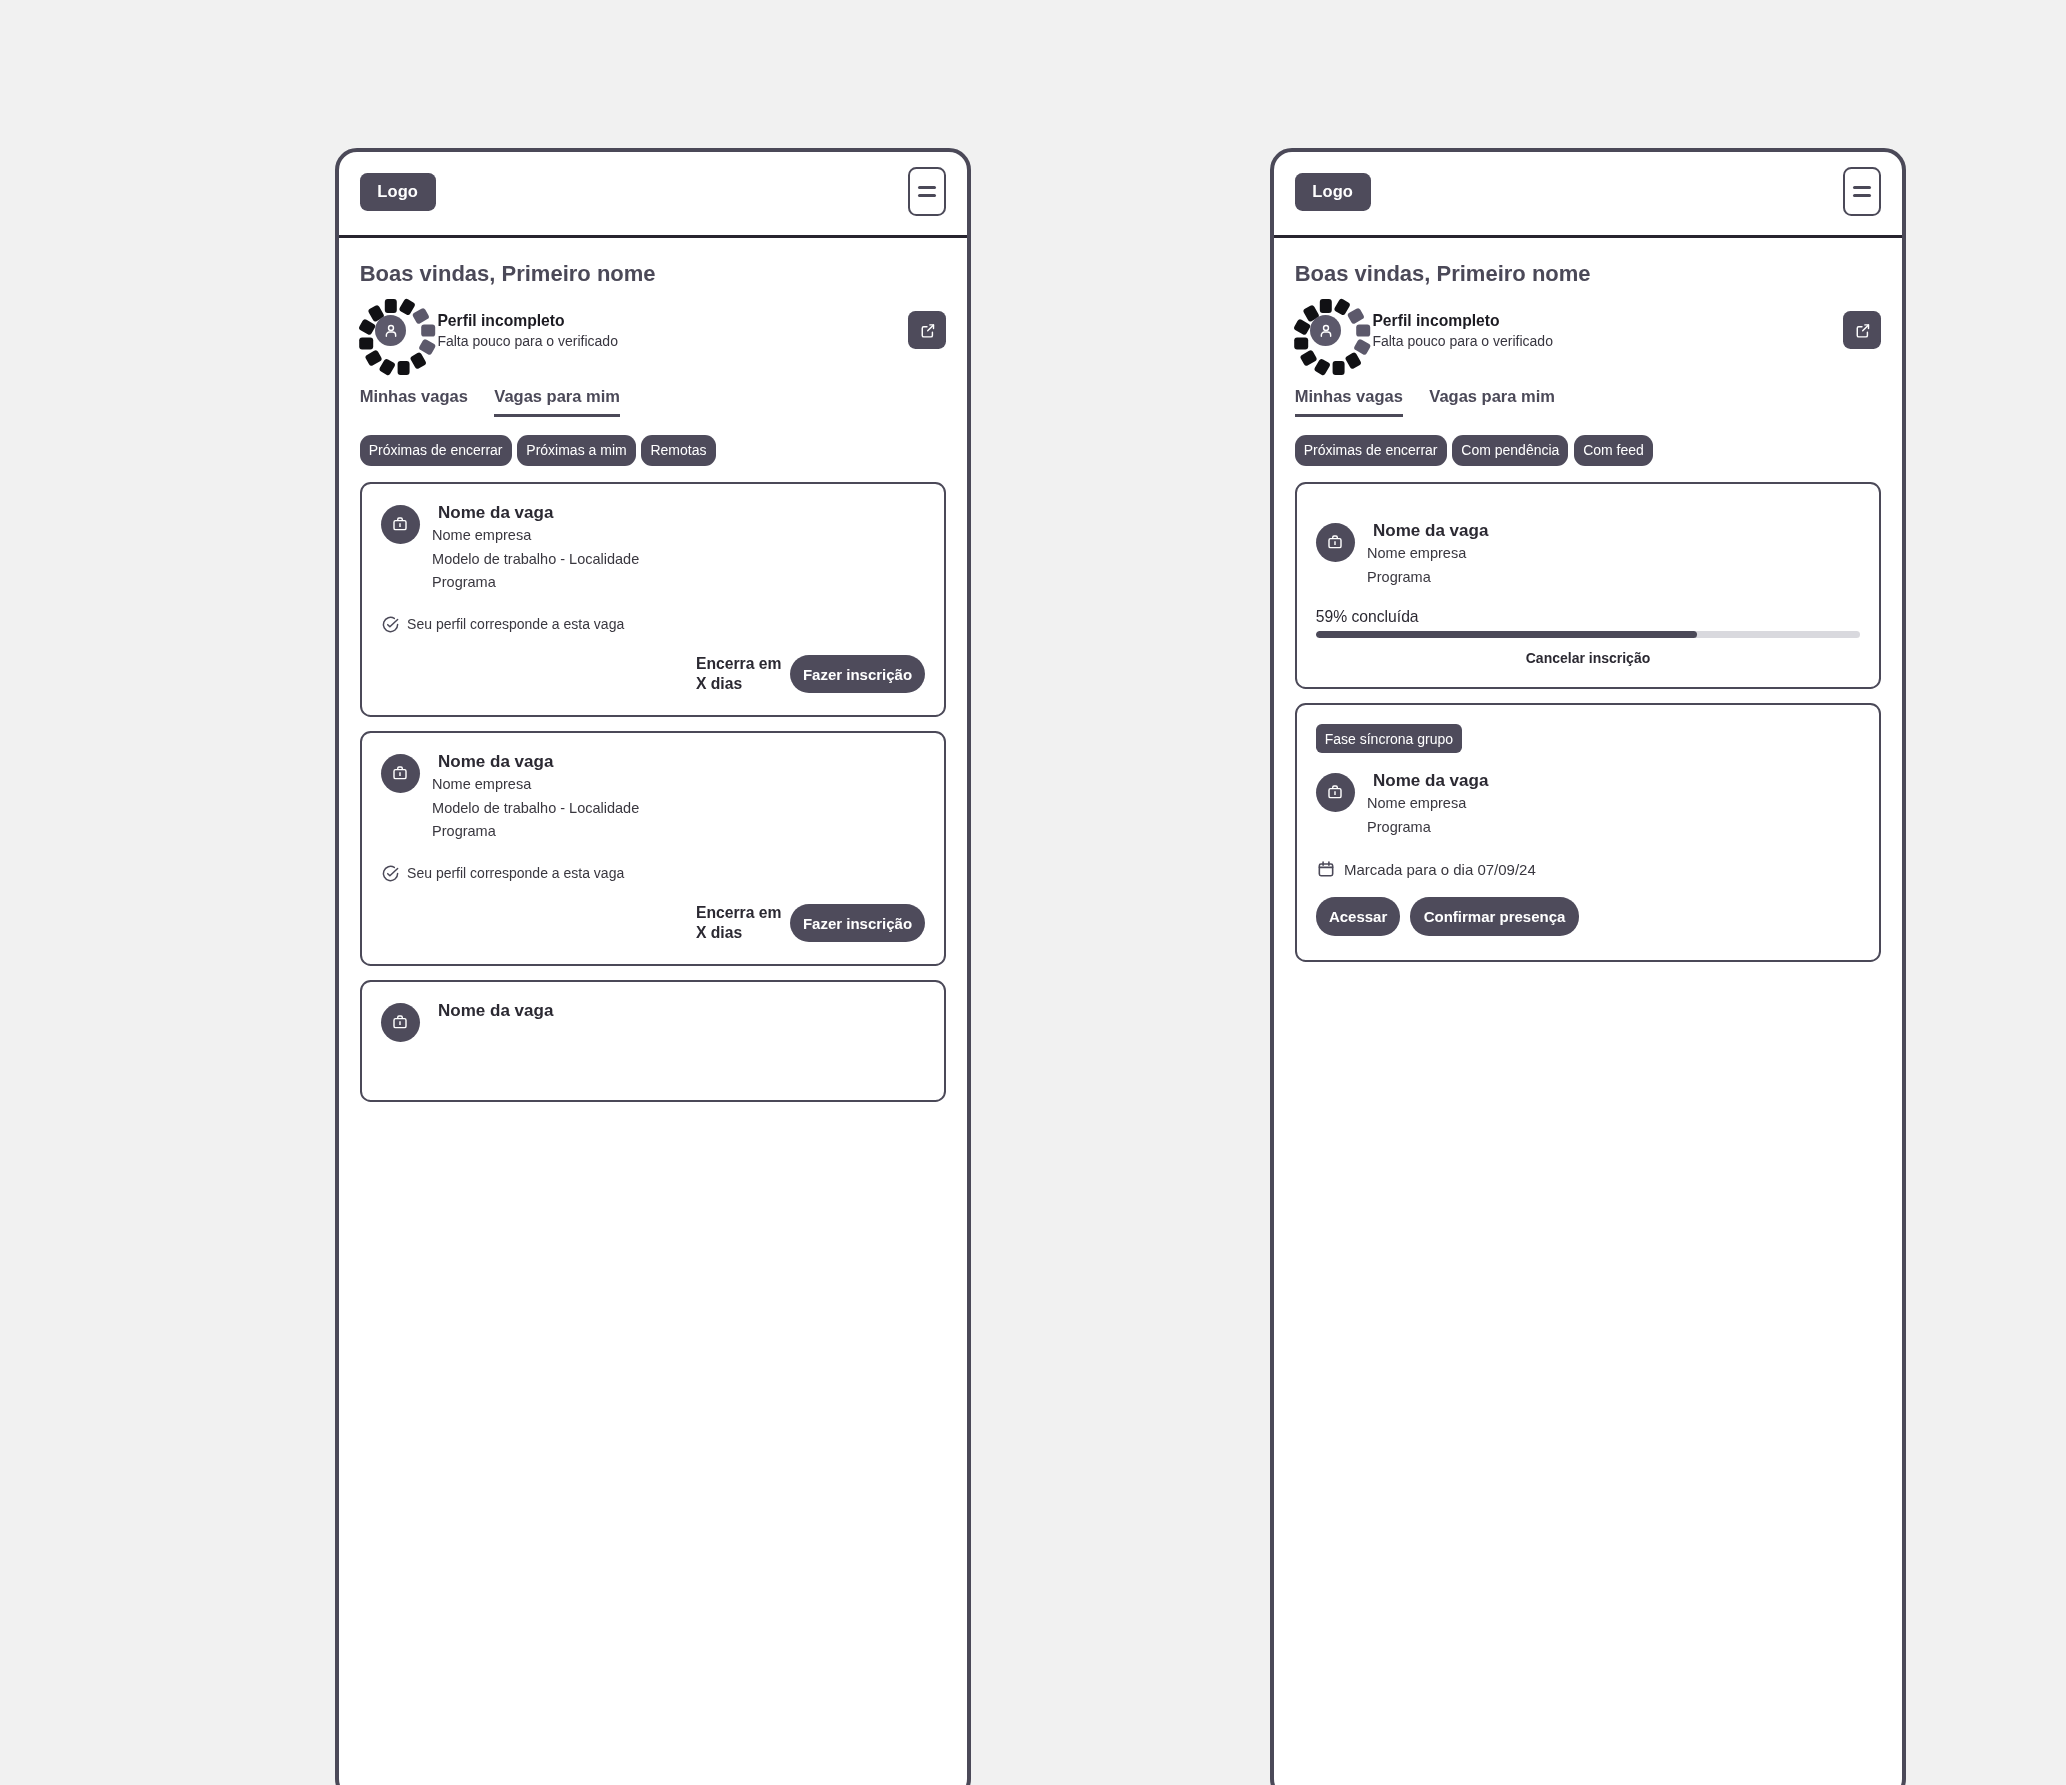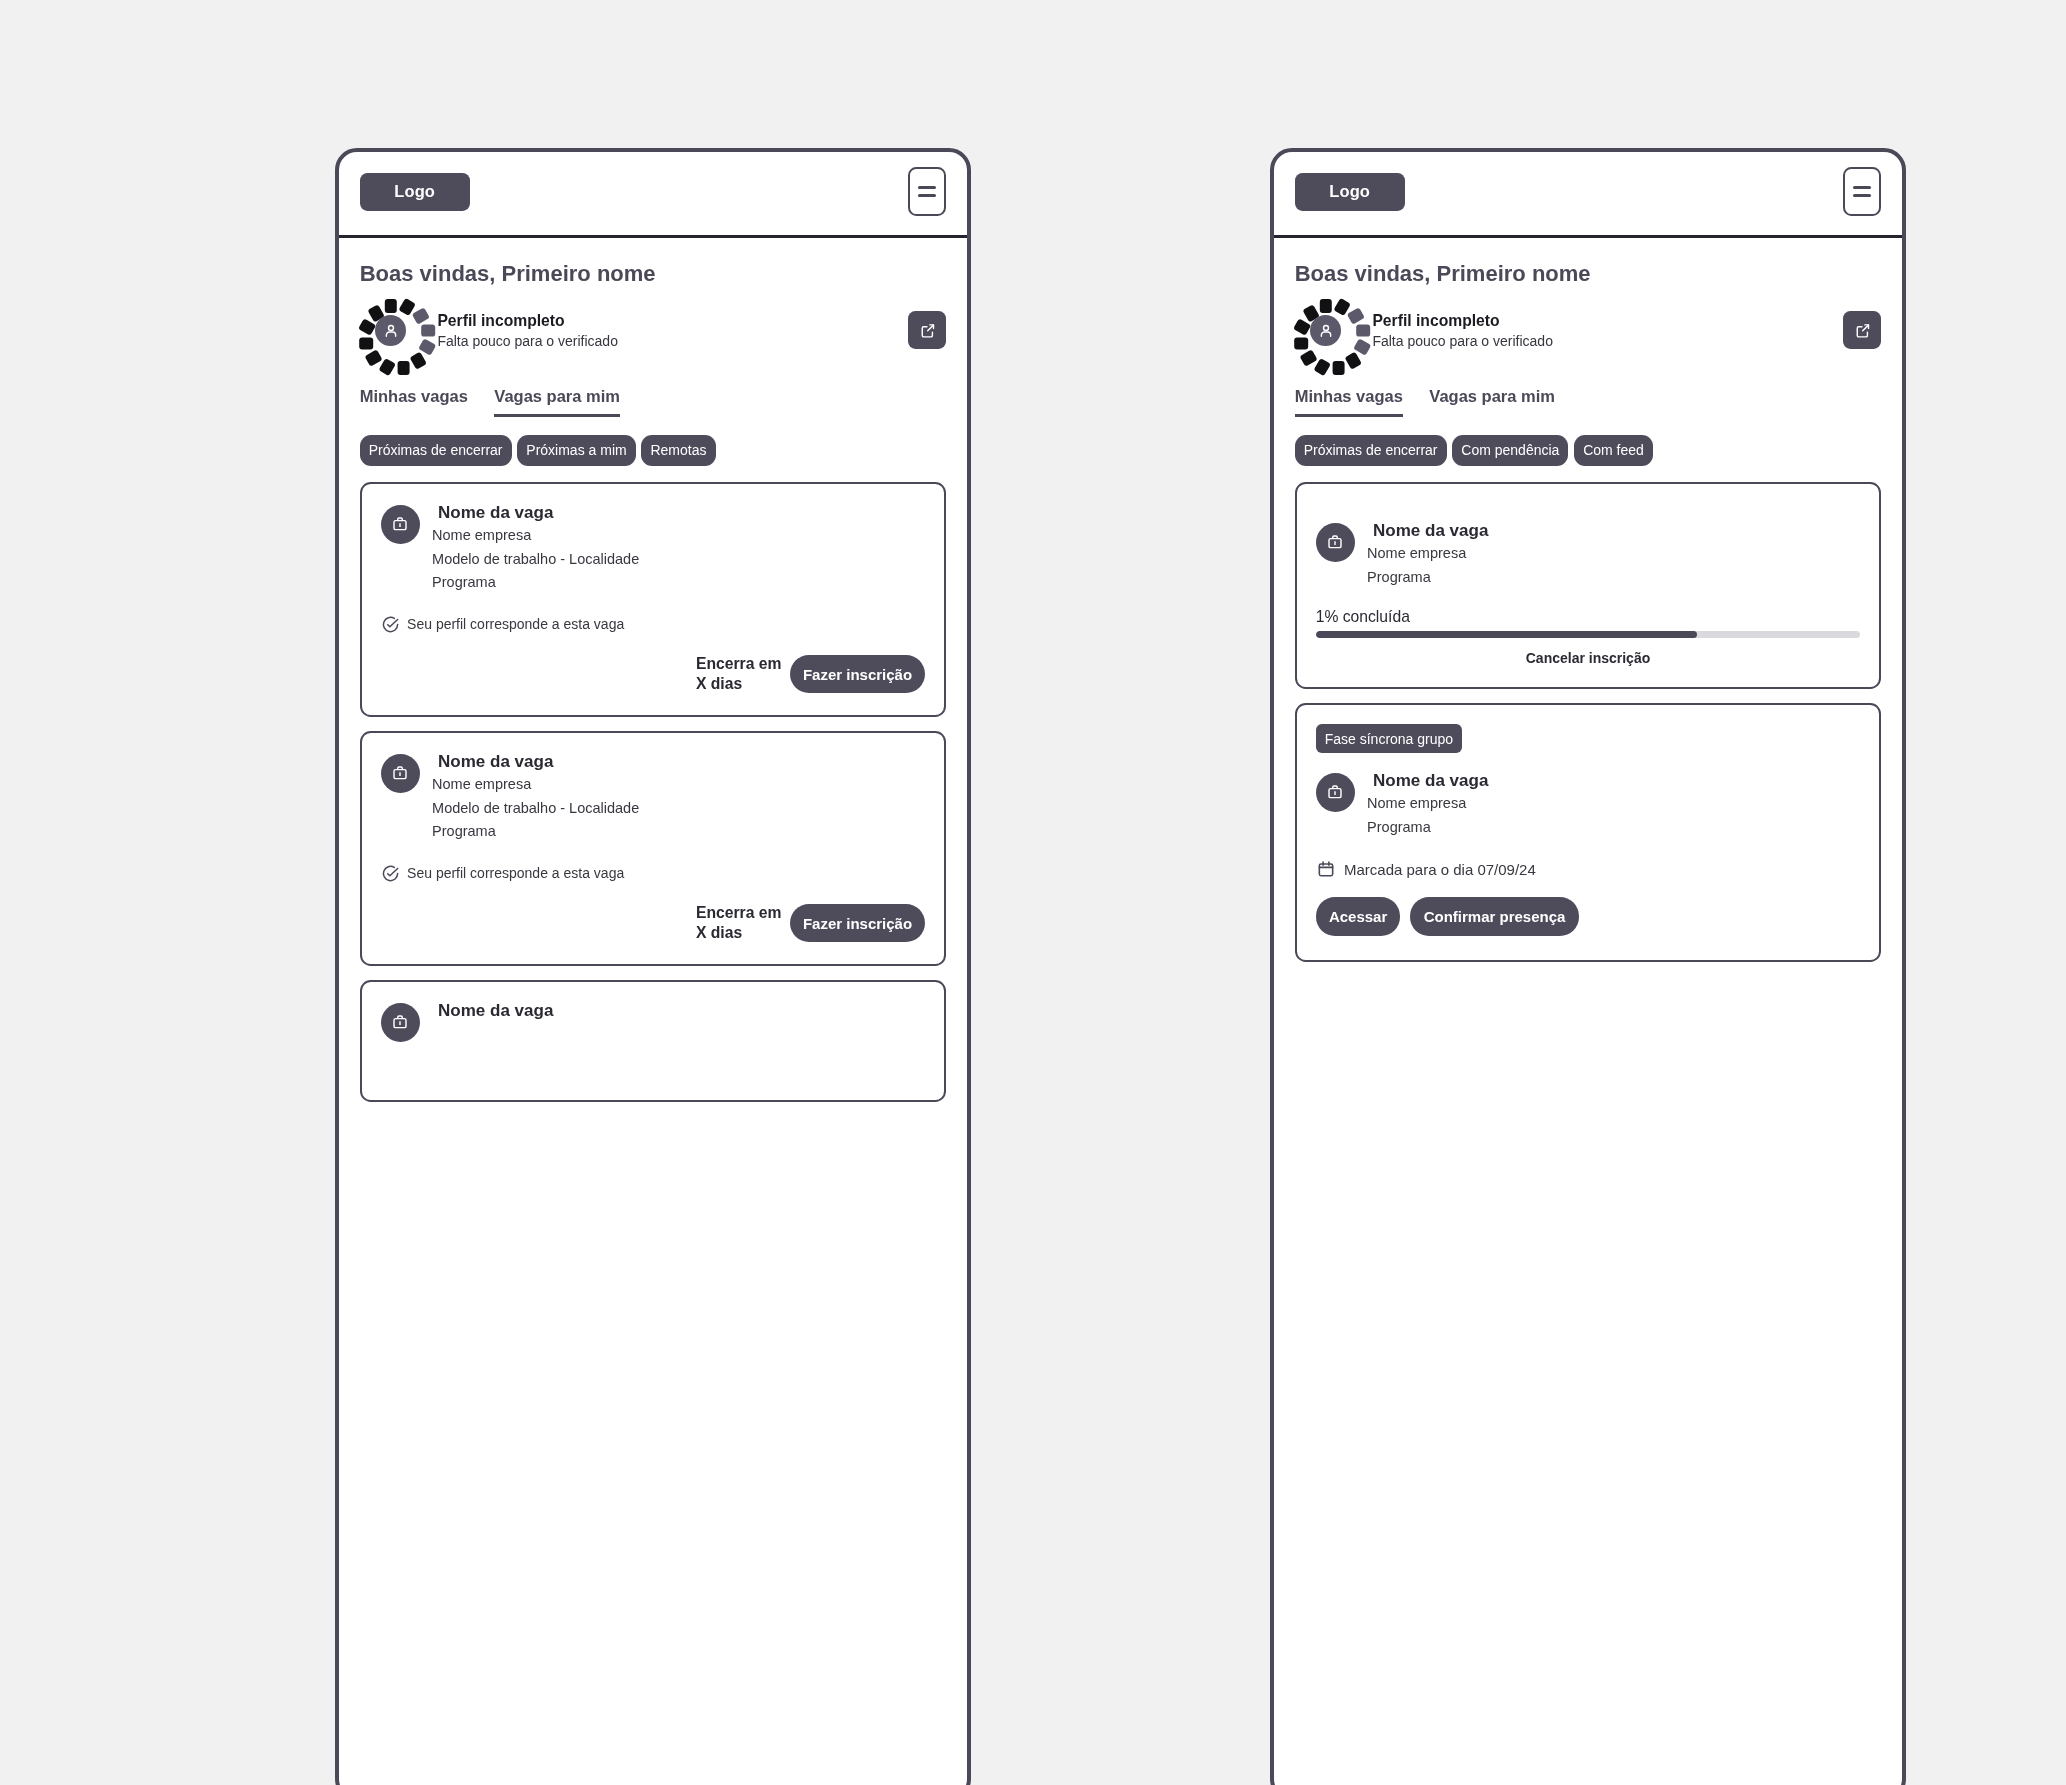--- a/index.html
+++ b/index.html
@@ -21,21 +21,21 @@
   #phone2{left:1270px;top:148px;width:636px;height:1653px;}
 
   
   .appbar{
     display:flex;align-items:center;justify-content:space-between;
     padding:15px 20.7px 19px 20.7px;border-bottom:3.7px solid #27242F;
     box-sizing:border-box;
   }
   .logo{
     background:#4E4B5B;color:#fff;border-radius:7.4px;
-    width:110px;height:38px;display:flex;align-items:center;justify-content:center;
+    width:76px;height:38px;display:flex;align-items:center;justify-content:center;
     font-size:16.5px;font-weight:700;letter-spacing:0.1px;
   }
   .burger{
     width:38px;height:49px;border:2.9px solid #4B4958;border-radius:8.3px;
     display:flex;flex-direction:column;align-items:center;justify-content:center;gap:4.5px;
     box-sizing:border-box;background:#fff;
   }
   .burger i{display:block;width:18px;height:2.9px;background:#4B4958;border-radius:1.7px;}
 
   
@@ -314,21 +314,21 @@
                 <path d="M9 7.5V5.6a1.6 1.6 0 0 1 1.6-1.6h2.8A1.6 1.6 0 0 1 15 5.6v1.9"></path>
                 <path d="M12 11v5"></path>
             </svg>
           </div>
           <div>
             <div class="jobtitle">Nome da vaga</div>
             <div class="jobsub">Nome empresa</div>
             <div class="jobsub">Programa</div>
           </div>
         </div>
-        <div class="prog-label">1% concluída</div>
+        <div class="prog-label">59% concluída</div>
         <div class="prog-track">
           <div class="prog-fill" id="p2fill" style="width: 70%;"></div>
         </div>
         <div class="linkbtn">Cancelar inscrição</div>
       </div>
 
       <div class="card" style="padding-bottom:24px;">
         <div class="tagrow">
           <div class="tag">Fase síncrona grupo</div>
         </div>

